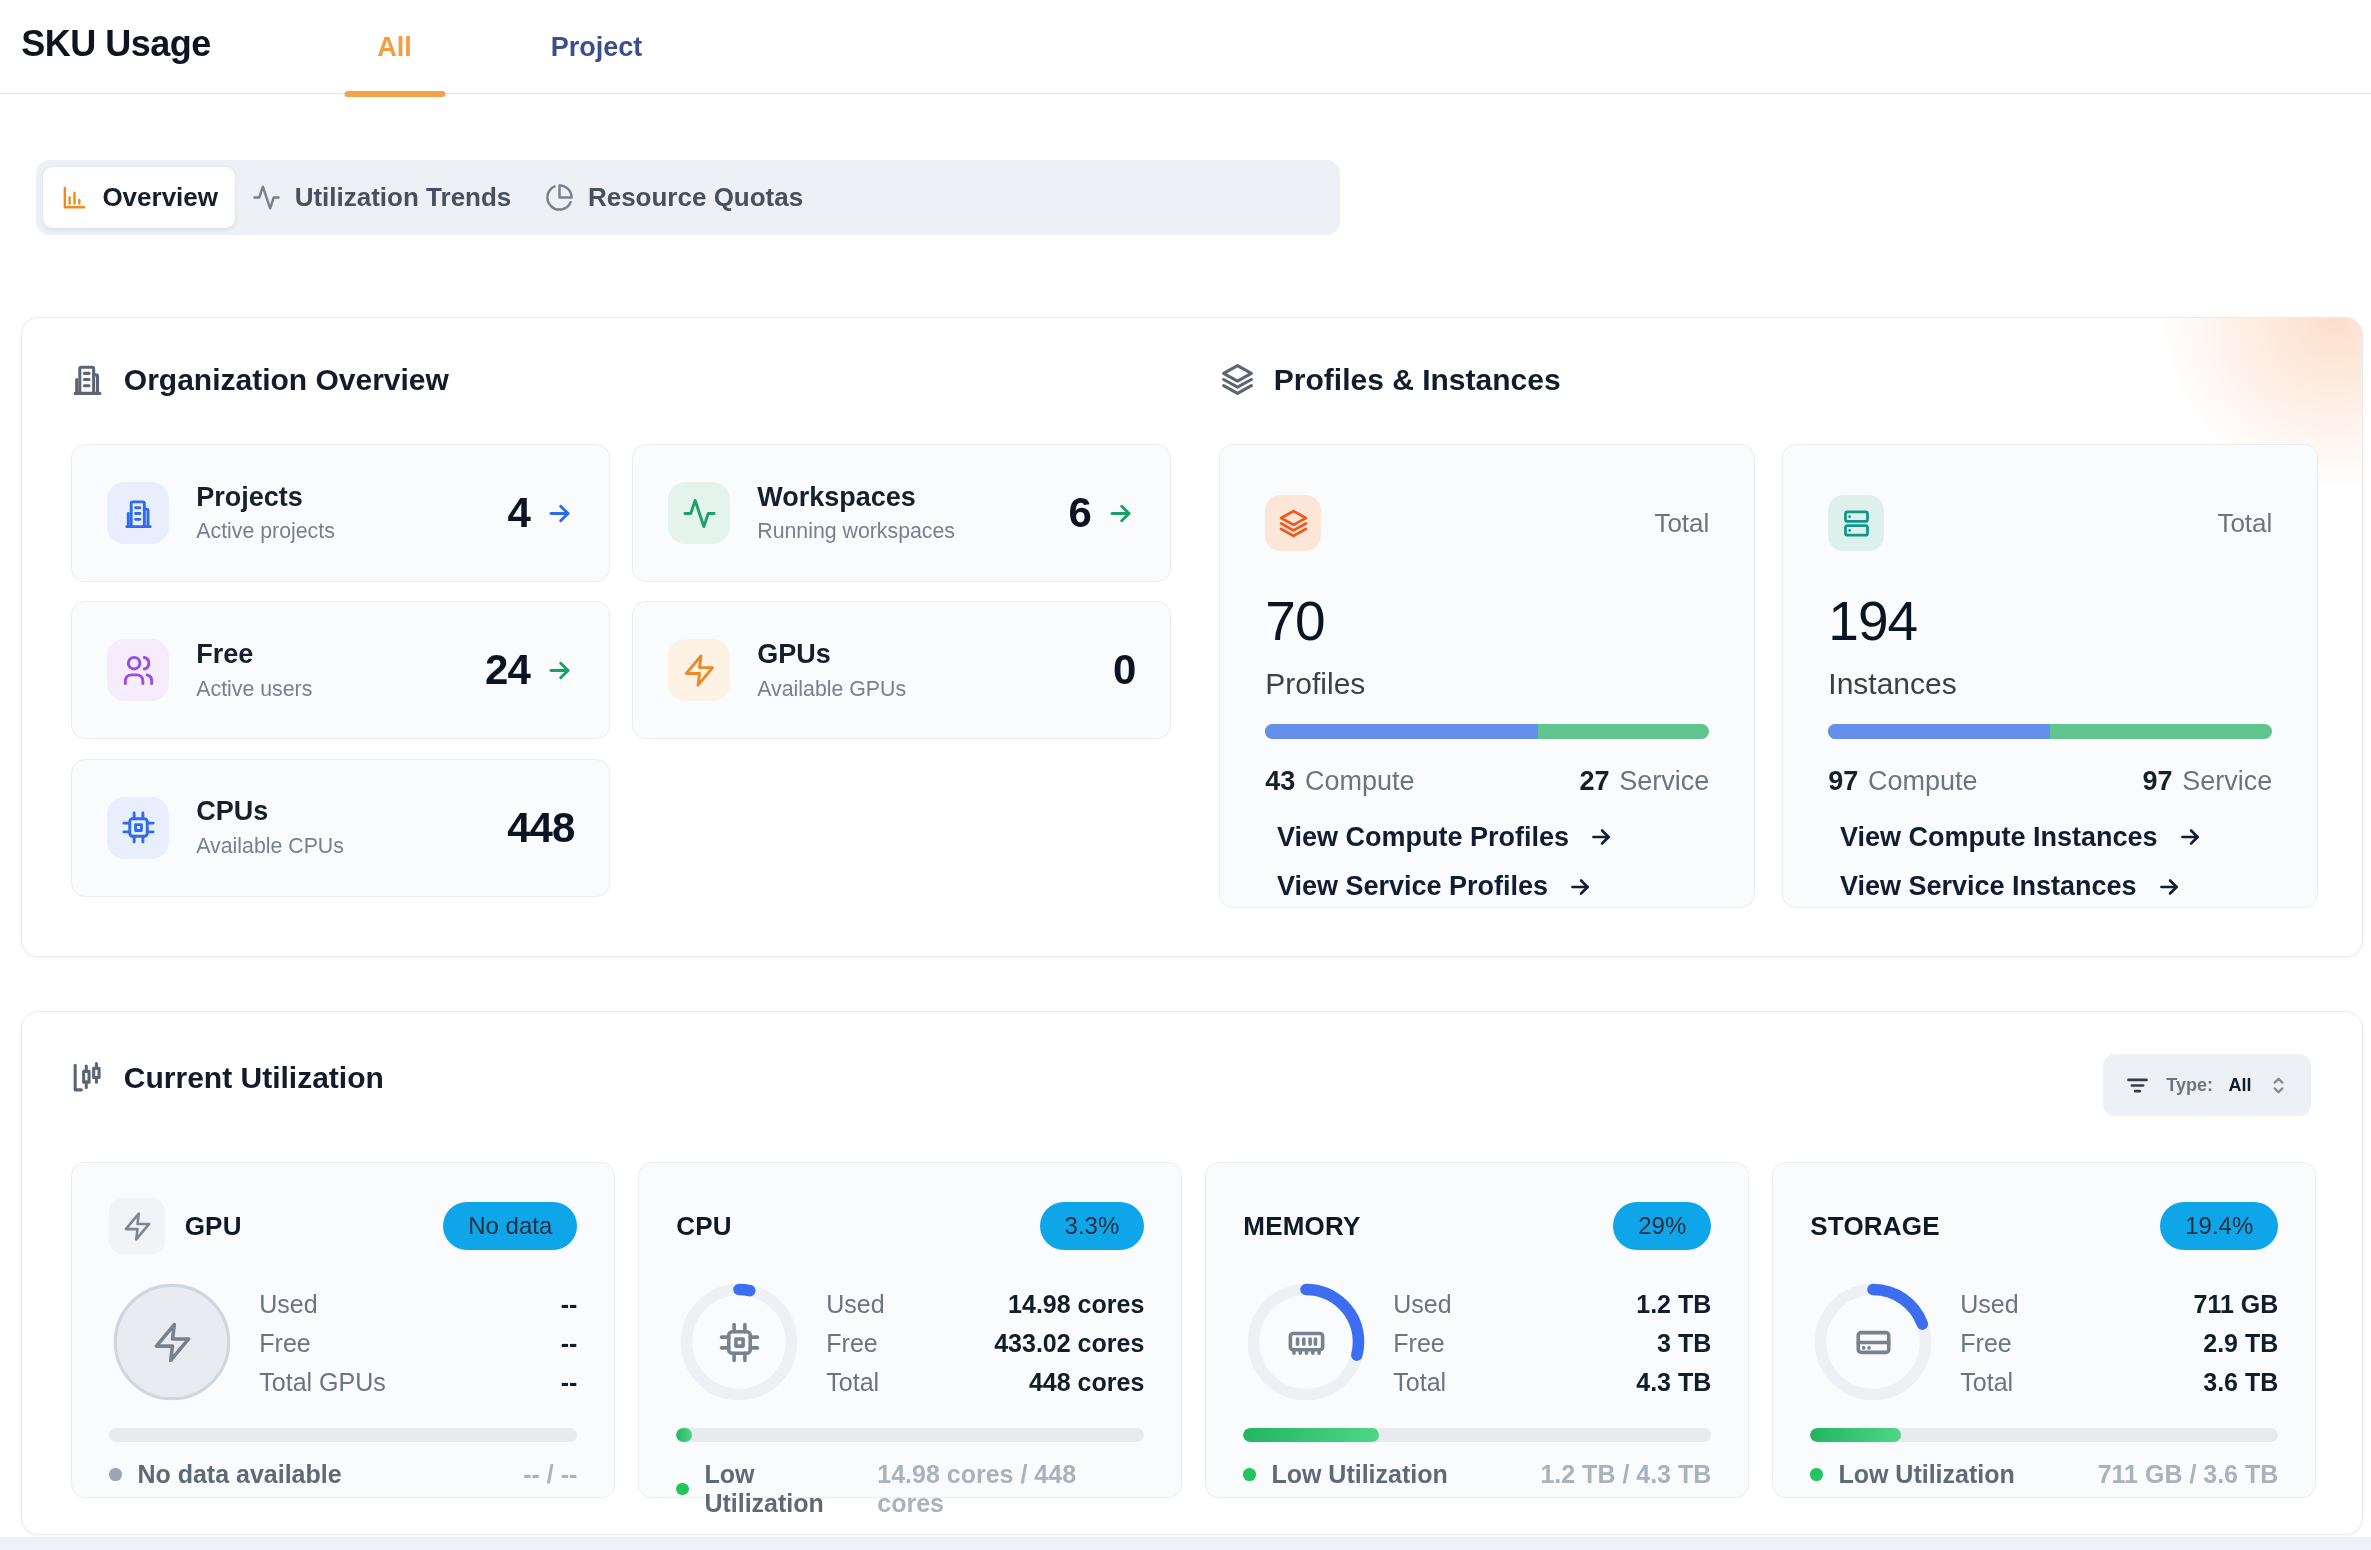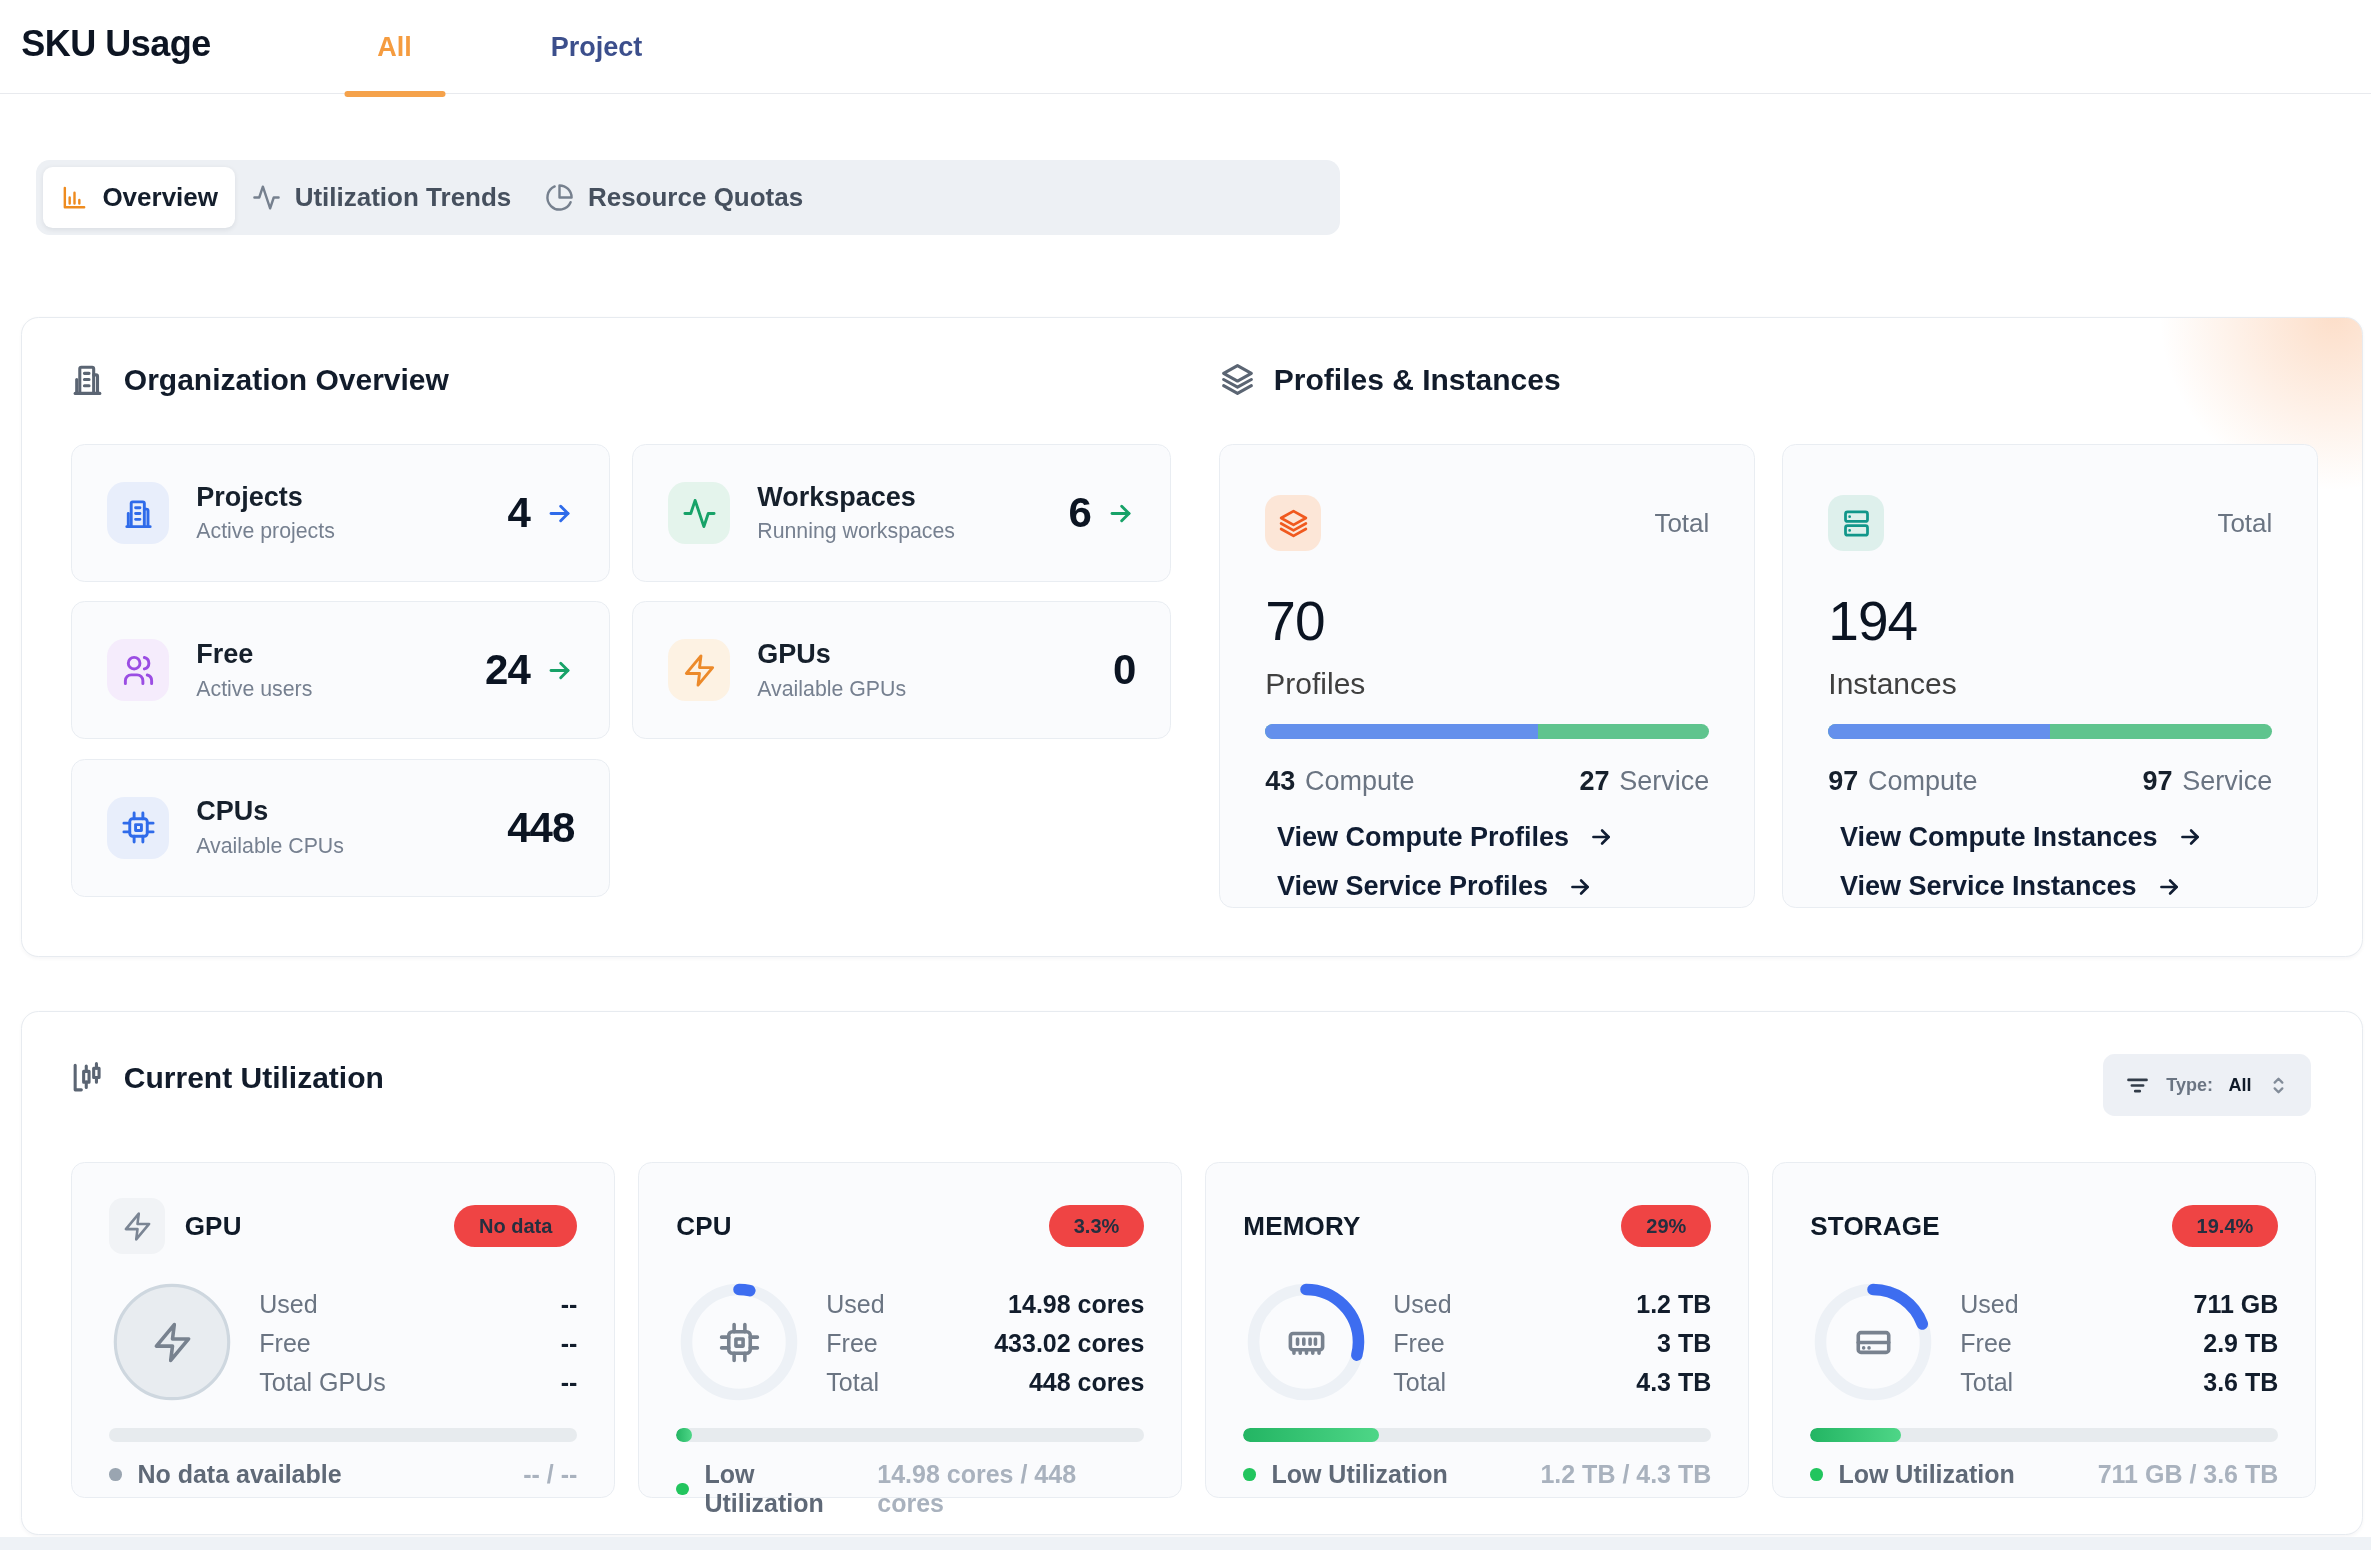--- a/index.html
+++ b/index.html
@@ -92,22 +92,22 @@
   .type-filter svg.chevrons { width:23px; height:23px; color:#828c99; }
 
   .util-row { position:absolute; left:49px; top:150px; display:flex; gap:23px; }
   .util-card { width:544px; height:336px; background:#fafbfd; border:1.9px solid #e9edf2;
     border-radius:13.6px; padding:35px 37px 0 37px; }
   .u-head { height:56px; display:flex; align-items:center; }
   .u-tile { width:56px; height:56px; border-radius:13.6px; background:#f1f3f6; color:#7b8594;
     display:flex; align-items:center; justify-content:center; margin-right:19.4px; }
   .u-tile svg { width:31px; height:31px; }
   .u-title { font-size:26px; font-weight:700; color:#0f1a28; letter-spacing:0.2px; }
-  .u-badge { margin-left:auto; background:#ef4444; color:#252f3f; font-weight:700;
-    font-size:20px; padding:9.7px 25px; border-radius:969px; }
+  .u-badge { margin-left:auto; background:#0ea5e9; color:#252f3f; font-weight:400;
+    font-size:24px; padding:9.7px 25px; border-radius:969px; }
   .u-mid { display:flex; margin-top:25px; }
   .gauge { position:relative; width:126px; height:126px; flex:none; }
   .gauge .gi { position:absolute; inset:0; display:flex; align-items:center; justify-content:center; color:#78828f; }
   .gauge .gi svg { width:43px; height:43px; }
   .u-rows { flex:1; margin-left:24px; padding-top:5.8px; }
   .u-row { display:flex; justify-content:space-between; font-size:25px; line-height:39px; }
   .u-row .rl { color:#6a7482; }
   .u-row .rv { font-weight:700; color:#121d2c; }
   .ubar { margin-top:23px; height:13.6px; border-radius:969px; background:#e7ebee; overflow:hidden; }
   .ubar .ufill { height:100%; border-radius:969px; background:linear-gradient(90deg,#23b563,#4ed687); }

